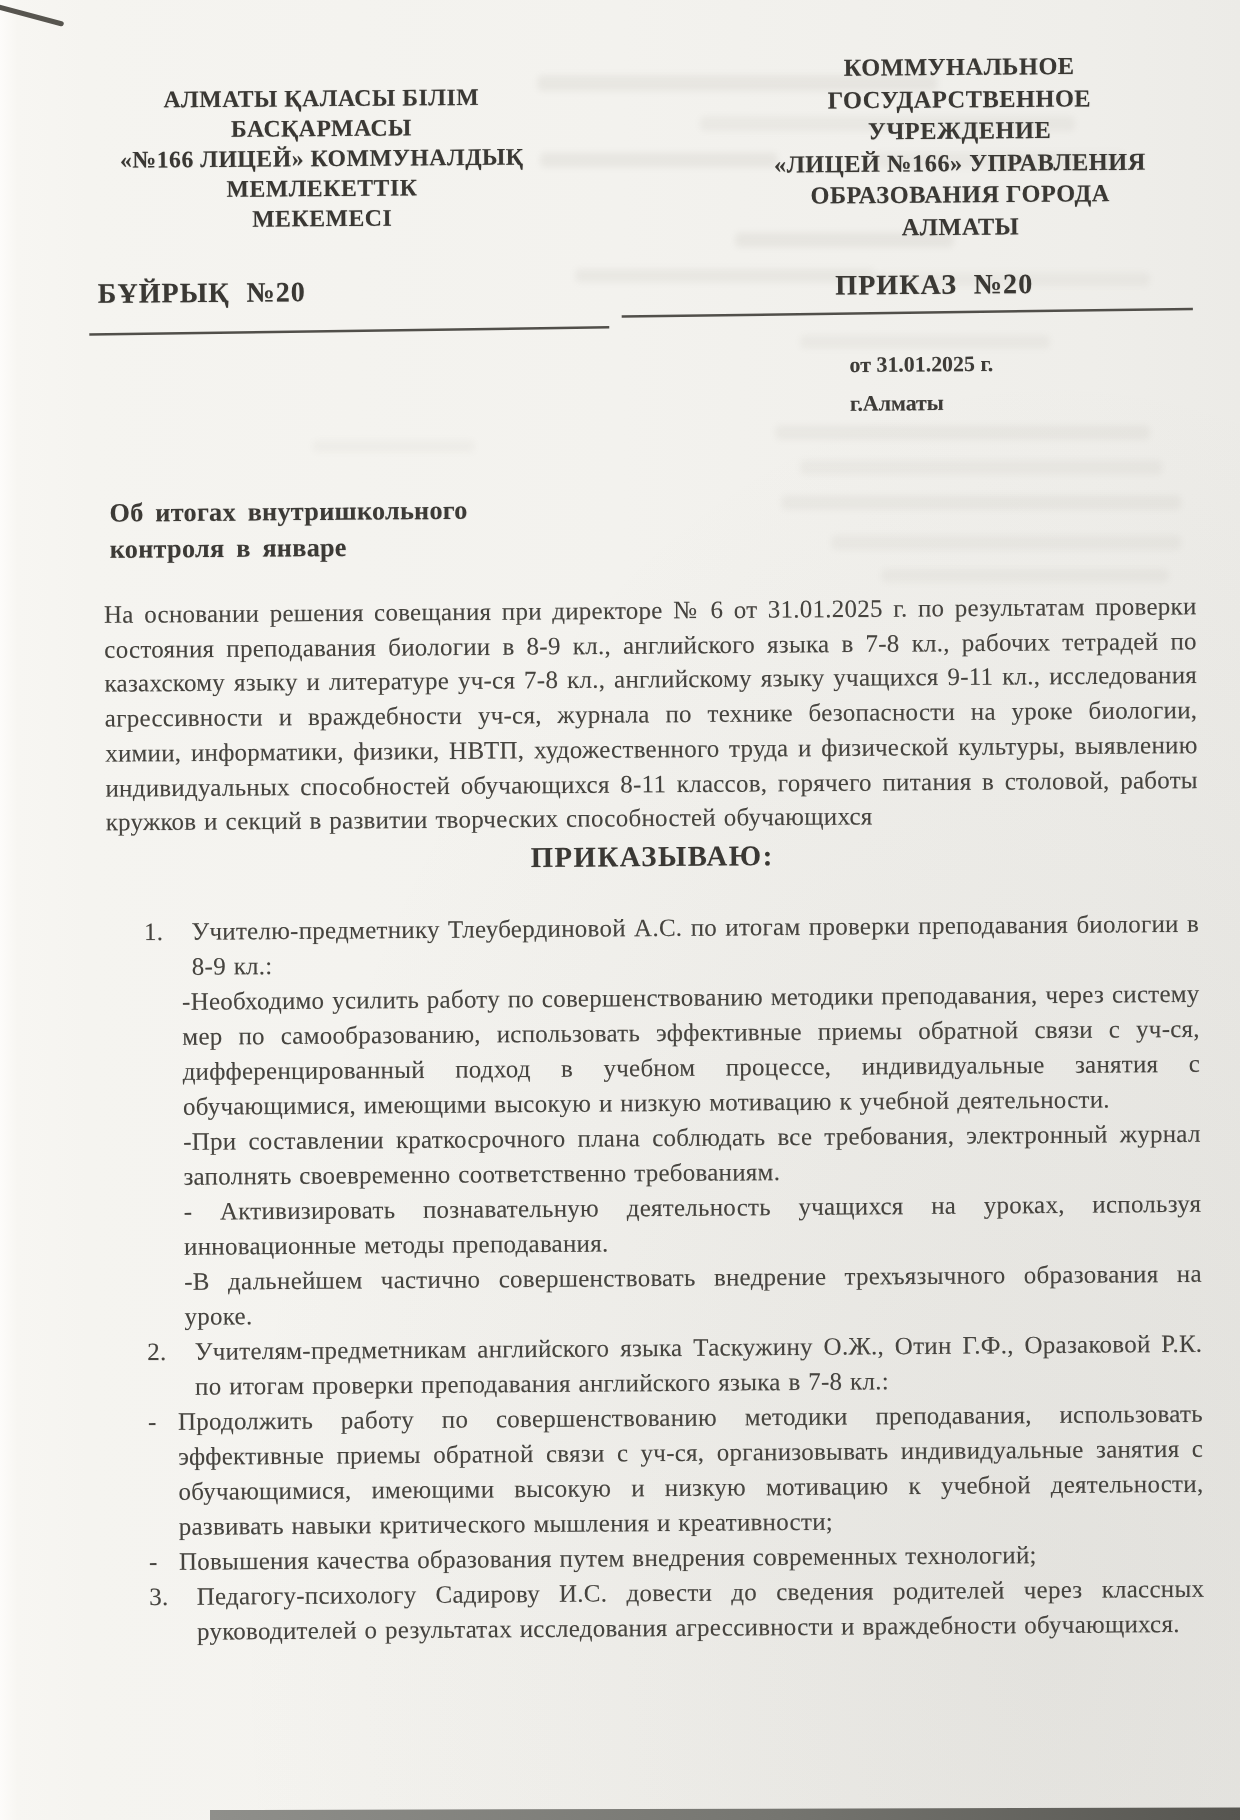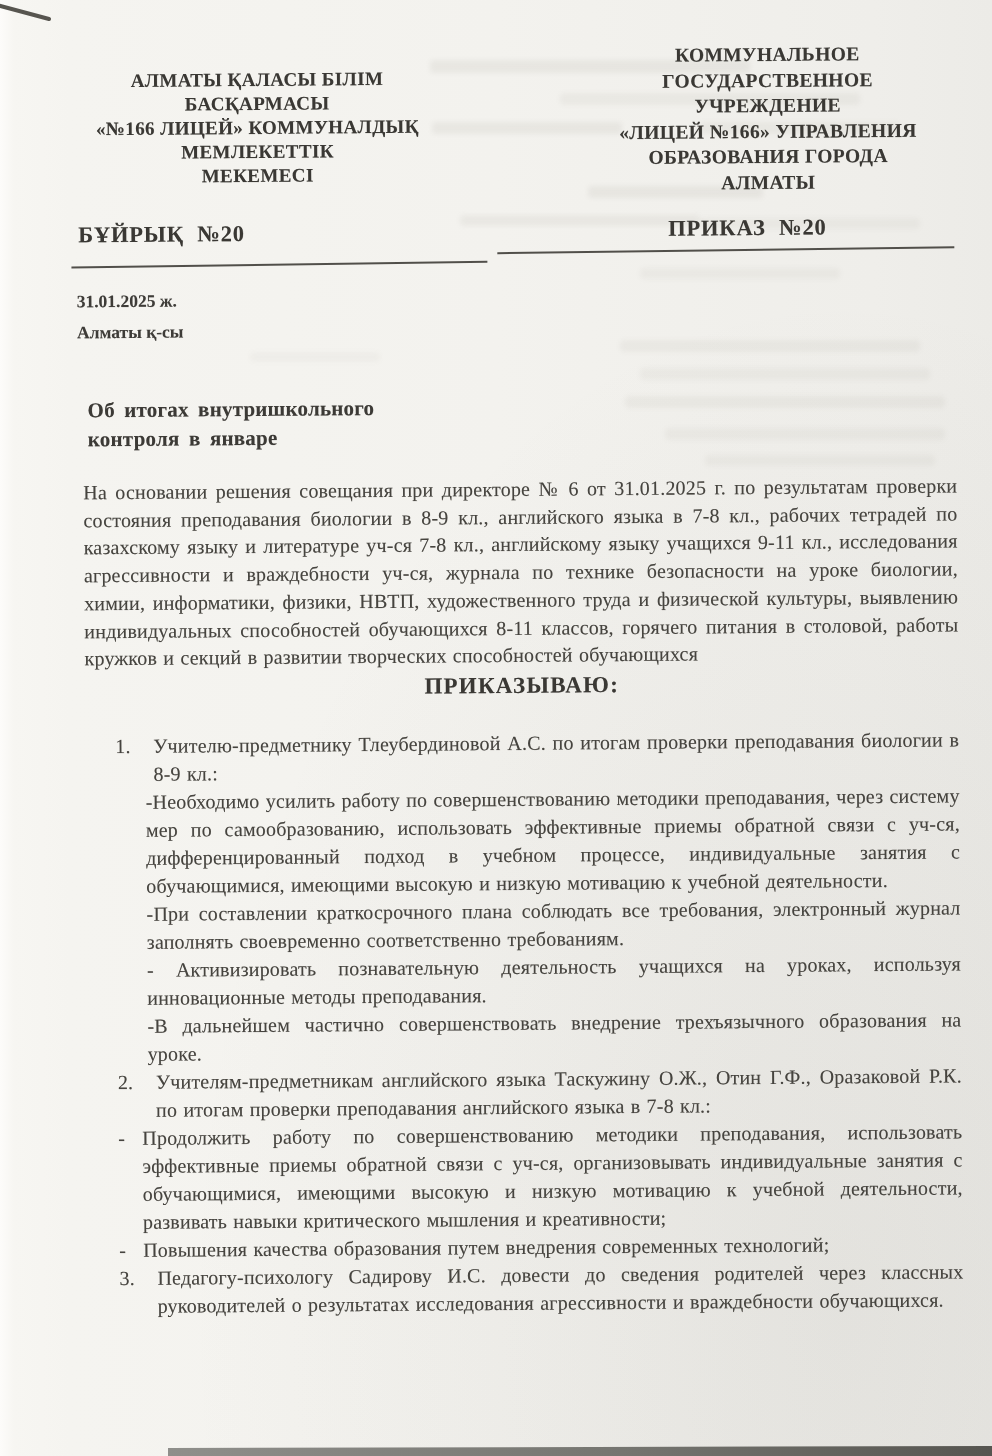--- a/index.html
+++ b/index.html
@@ -126,23 +126,23 @@
       <div>«ЛИЦЕЙ №166» УПРАВЛЕНИЯ</div>
       <div>ОБРАЗОВАНИЯ ГОРОДА</div>
       <div>АЛМАТЫ</div>
     </div>
 
     <div class="order-title order-left">БҰЙРЫҚ №20</div>
     <div class="order-title order-right">ПРИКАЗ №20</div>
     <div class="rule rule-left"></div>
     <div class="rule rule-right"></div>
 
-    <div class="date-block date-left">
-      <div>31.01.2025 ж.</div>
-      <div>Алматы қ-сы</div>
+    <div class="date-block date-right">
+      <div>от 31.01.2025 г.</div>
+      <div>г.Алматы</div>
     </div>
 
     <div class="subject">
       <div>Об итогах внутришкольного</div>
       <div>контроля в январе</div>
     </div>
 
     <div class="main">
       <p class="intro">На основании решения совещания при директоре № 6 от 31.01.2025 г. по результатам проверки состояния преподавания биологии в 8-9 кл., английского языка в 7-8 кл., рабочих тетрадей по казахскому языку и литературе уч-ся 7-8 кл., английскому языку учащихся 9-11 кл., исследования агрессивности и враждебности уч-ся, журнала по технике безопасности на уроке биологии, химии, информатики, физики, НВТП, художественного труда и физической культуры, выявлению индивидуальных способностей обучающихся 8-11 классов, горячего питания в столовой, работы кружков и секций в развитии творческих способностей обучающихся</p>
       <div class="decree">ПРИКАЗЫВАЮ:</div>

